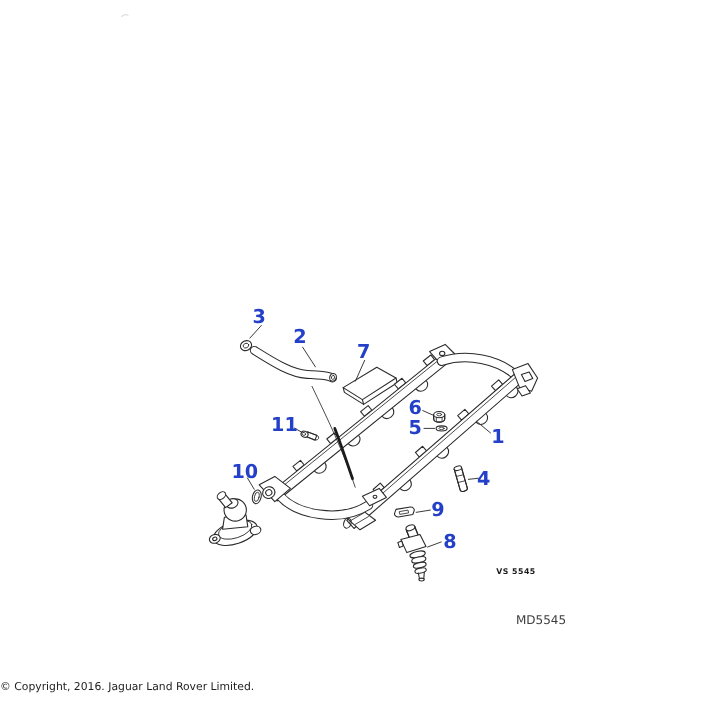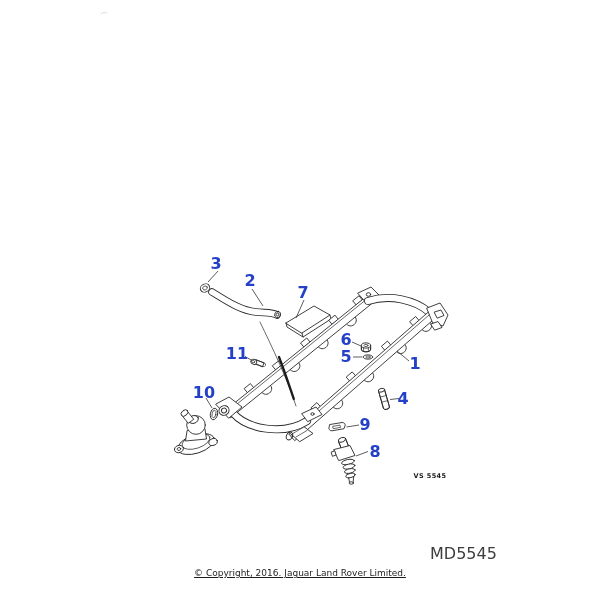--- a/index.html
+++ b/index.html
@@ -7,22 +7,22 @@
     width:600px;height:600px;background:#ffffff;overflow:hidden;
     font-family:"DejaVu Sans", sans-serif;position:relative;
   }
   .stage{position:absolute;inset:0;}
   svg{position:absolute;left:0;top:0;}
   .ln{fill:none;stroke:#2a2a2a;stroke-width:0.9;stroke-linecap:round;stroke-linejoin:round;}
   .wh{fill:#ffffff;stroke:#2a2a2a;stroke-width:0.9;stroke-linejoin:round;stroke-linecap:round;}
   .thin{stroke-width:0.7;}
   .callout{font-family:"DejaVu Sans",sans-serif;font-size:16px;font-weight:bold;fill:#2440c8;text-anchor:middle;cursor:pointer;}
   .vs-code{font-family:"DejaVu Sans",sans-serif;font-size:6.5px;font-weight:bold;fill:#1a1a1a;letter-spacing:0.4px;text-anchor:middle;}
-  .figure-code{position:absolute;left:430px;top:544px;font-size:16px;color:#3d3d3d;}
-  .copyright{position:absolute;left:0;top:568px;width:600px;text-align:center;font-size:9px;color:#1e1e1e;text-decoration:underline;}
+  .figure-code{position:absolute;left:430px;top:512px;font-size:10px;color:#3d3d3d;}
+  .copyright{position:absolute;left:0;top:568px;width:600px;font-size:9px;color:#1e1e1e;}
 </style>
 </head>
 <body>
 
 <div class="stage">
 
 <svg width="600" height="600" viewBox="0 0 600 600">
 
   <path d="M101,14 q3,-3 6,-1" stroke="#dedede" stroke-width="1" fill="none"></path>
 

